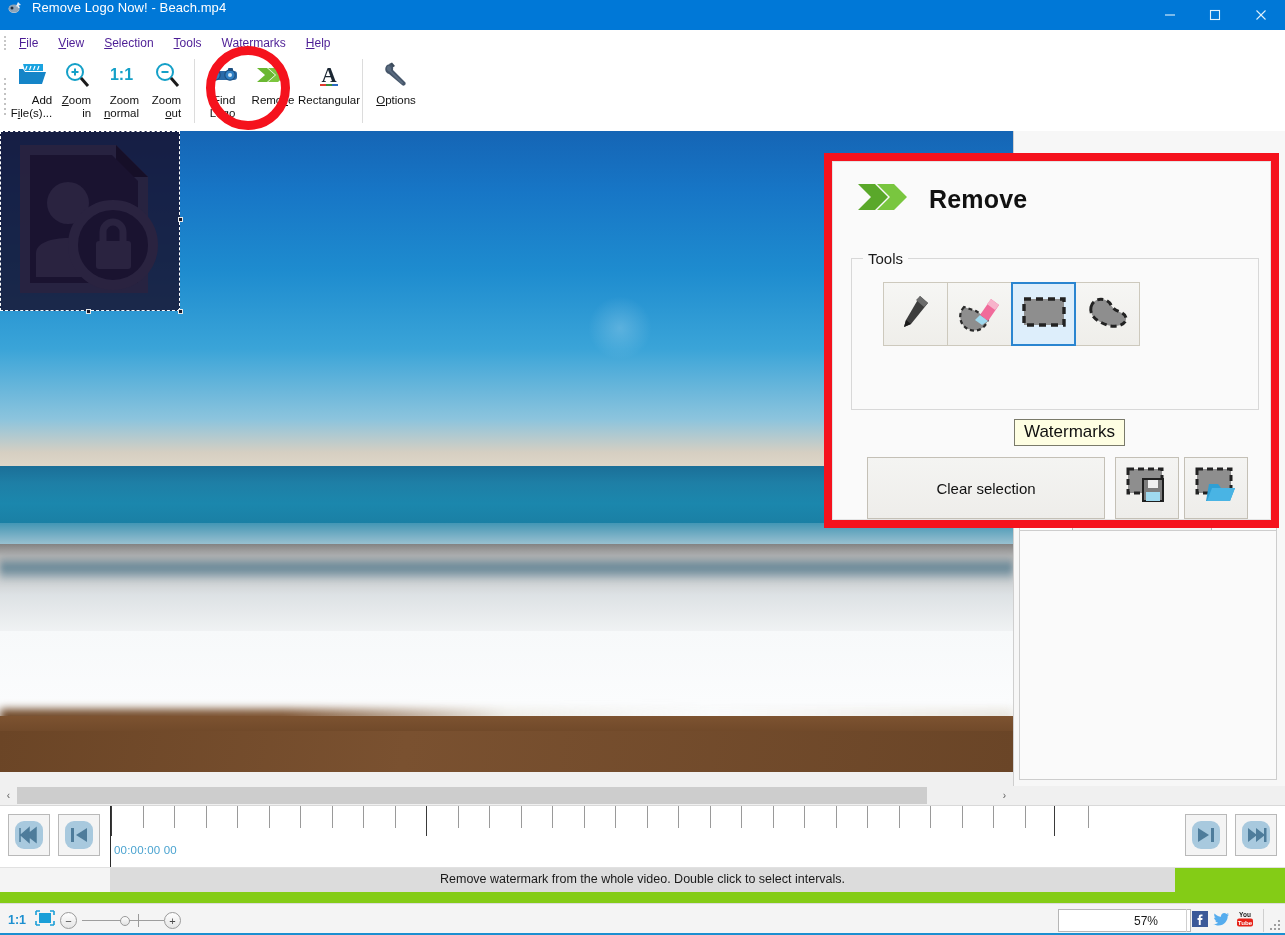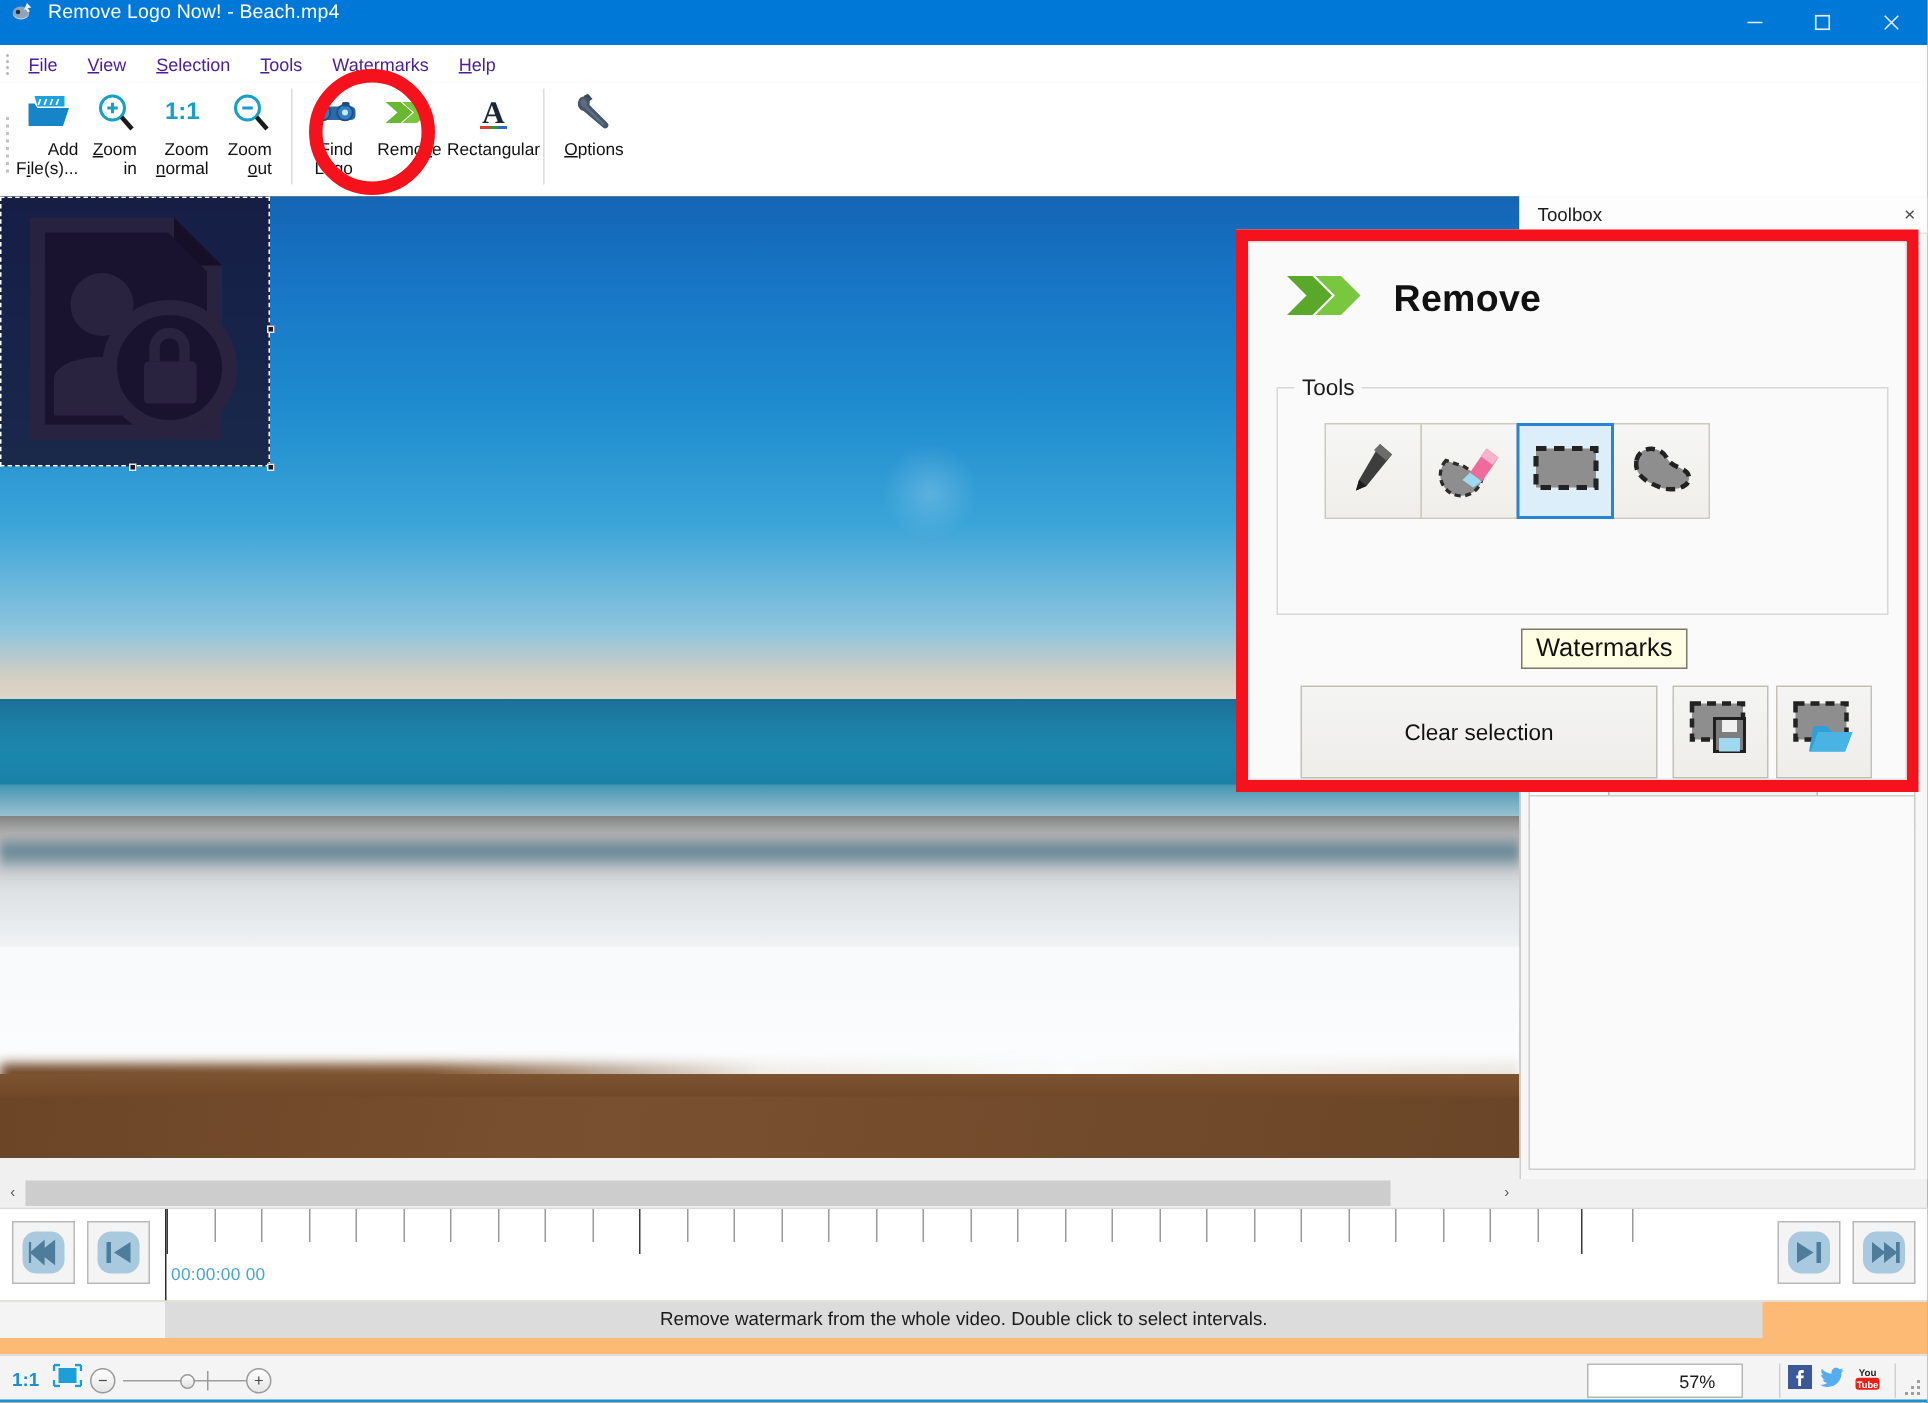--- a/index.html
+++ b/index.html
@@ -104,21 +104,21 @@
   .tl-ruler { position:absolute; left:110px; top:0px; right:178px; height:62px;
               border-left:1px solid #2b2b2b; }
   .tick { position:absolute; top:0; width:1px; background:#9a9a9a; }
   .tick.major { background:#3a3a3a; }
   .tl-time { position:absolute; left:114px; top:38px; font-size:11.5px;
              color:#4aa3d0; font-family:"Liberation Sans", sans-serif;
              letter-spacing:.2px; }
 
   
   .statusstrip { position:absolute; left:0; top:867px; width:1285px; height:36px;
-                 background:#fdba74; border-top:1px solid #e1e1e1; }
+                 background:#84cc16; border-top:1px solid #e1e1e1; }
   .ss-grayL { position:absolute; left:0; top:0; width:110px; height:24px; background:#f4f4f4; }
   .ss-grayM { position:absolute; left:110px; top:0; width:1065px; height:24px;
               background:#dcdcdc; }
   .ss-text { position:absolute; left:0; right:0; top:4px; text-align:center;
              font-size:12.5px; color:#1a1a1a; }
 
   
   .bottombar { position:absolute; left:0; top:903px; width:1285px; height:32px;
                background:#f4f4f4; border-top:1px solid #dcdcdc;
                display:flex; align-items:center; }
@@ -128,21 +128,21 @@
   .zs-line { position:absolute; left:22px; top:10px; width:82px; height:1px; background:#9e9e9e; }
   .zs-circ { position:absolute; top:2px; width:17px; height:17px; border-radius:50%;
              border:1px solid #9a9a9a;
              background:linear-gradient(to bottom,#fefefe,#e6e6e6);
              display:flex; align-items:center; justify-content:center;
              font-size:11px; color:#4a4a4a; }
   .zs-knob { position:absolute; left:60px; top:6px; width:10px; height:10px;
              border-radius:50%; border:1px solid #9a9a9a;
              background:linear-gradient(to bottom,#fdfdfd,#e2e2e2); }
   .zs-notch { position:absolute; left:78px; top:4px; width:1px; height:13px; background:#9a9a9a; }
-  .zoombox { position:absolute; left:1058px; top:5px; width:104px; height:23px;
+  .zoombox { position:absolute; left:1058px; top:5px; width:133px; height:23px;
              background:#fff; border:1px solid #b6b6b6;
              display:flex; align-items:center; justify-content:center;
              font-size:12px; color:#1a1a1a;padding-left:43px; }
   .socialbox { position:absolute; left:1186px; top:5px; width:78px; height:23px;
                border-left:1px solid #cfcfcf; border-right:1px solid #cfcfcf;
                display:flex; align-items:center; gap:5px; padding-left:5px; }
   .gripcorner { position:absolute; right:3px; bottom:3px; width:12px; height:12px; }
   .gripcorner i { position:absolute; width:2px; height:2px; background:#9e9e9e; }
   .bb-accent { position:absolute; left:0; bottom:0; width:1285px; height:2px;
                background:#1b8fd0; }
@@ -394,24 +394,20 @@
 
   <div class="hscroll">
     <div class="hs-arrow">‹</div>
     <div class="hs-track">
       <div class="hs-thumb"></div>
     </div>
     <div class="hs-arrow">›</div>
   </div>
 
   <div class="rightpanel"></div>
-  <div class="tbx-header">
-    <span class="tbx-title">Toolbox</span>
-    <span class="tbx-close">×</span>
-  </div>
   <div class="rp-inner"></div>
   <div class="rp-stub"></div>
   <div class="rp-blank"></div>
 
   <div class="remove-dialog">
     <div class="rd-inner">
 
       <div class="rd-head">
         <span>
           <svg width="56" height="42" viewBox="0 0 56 42">

